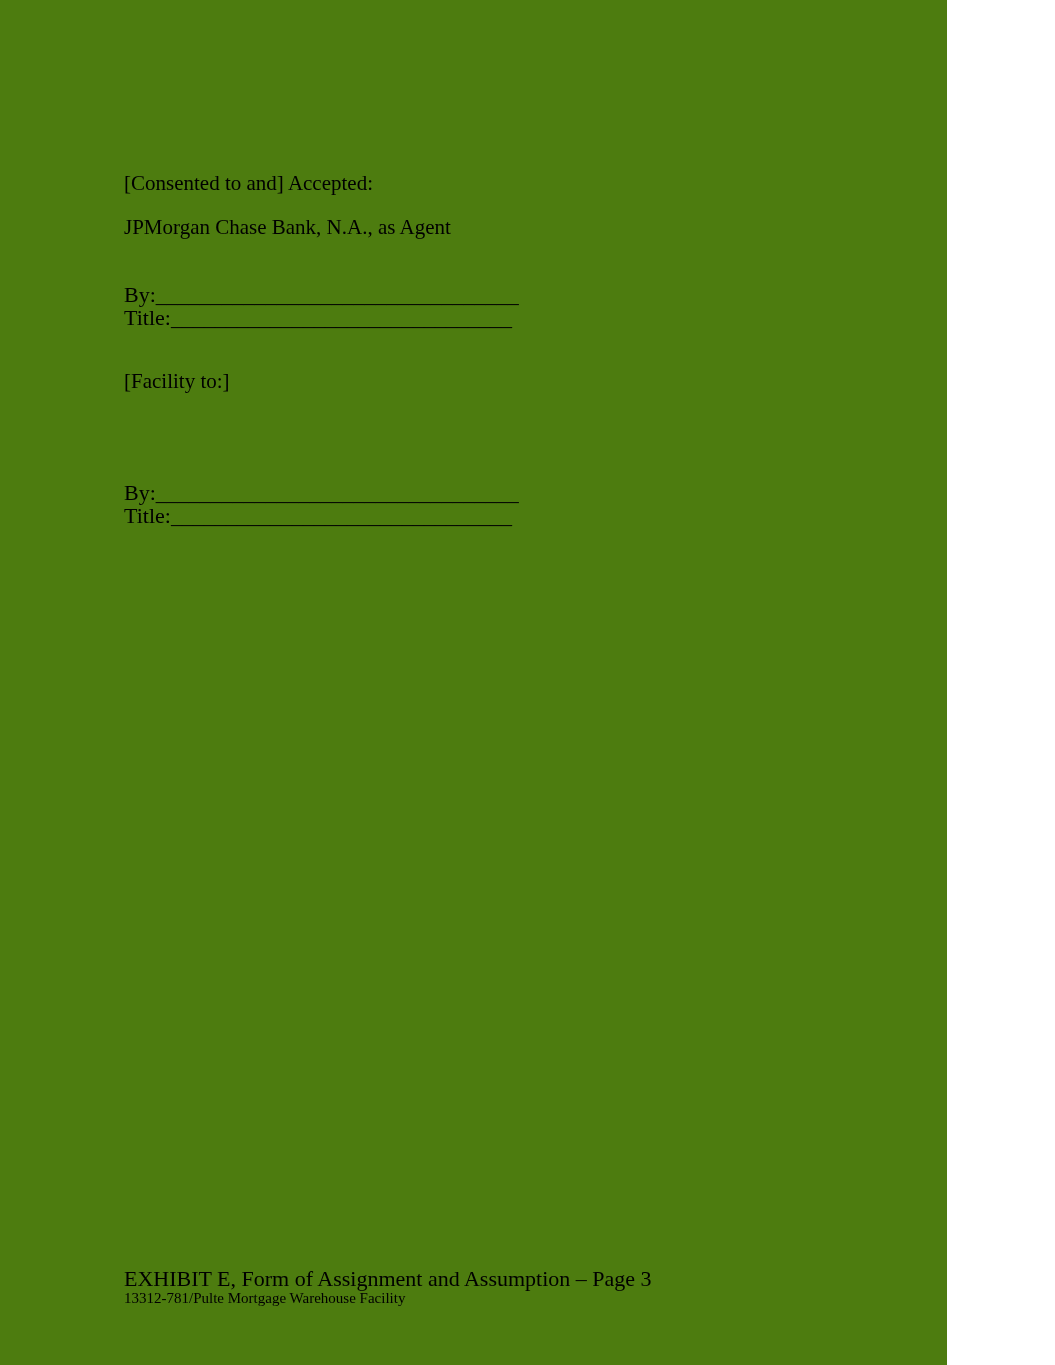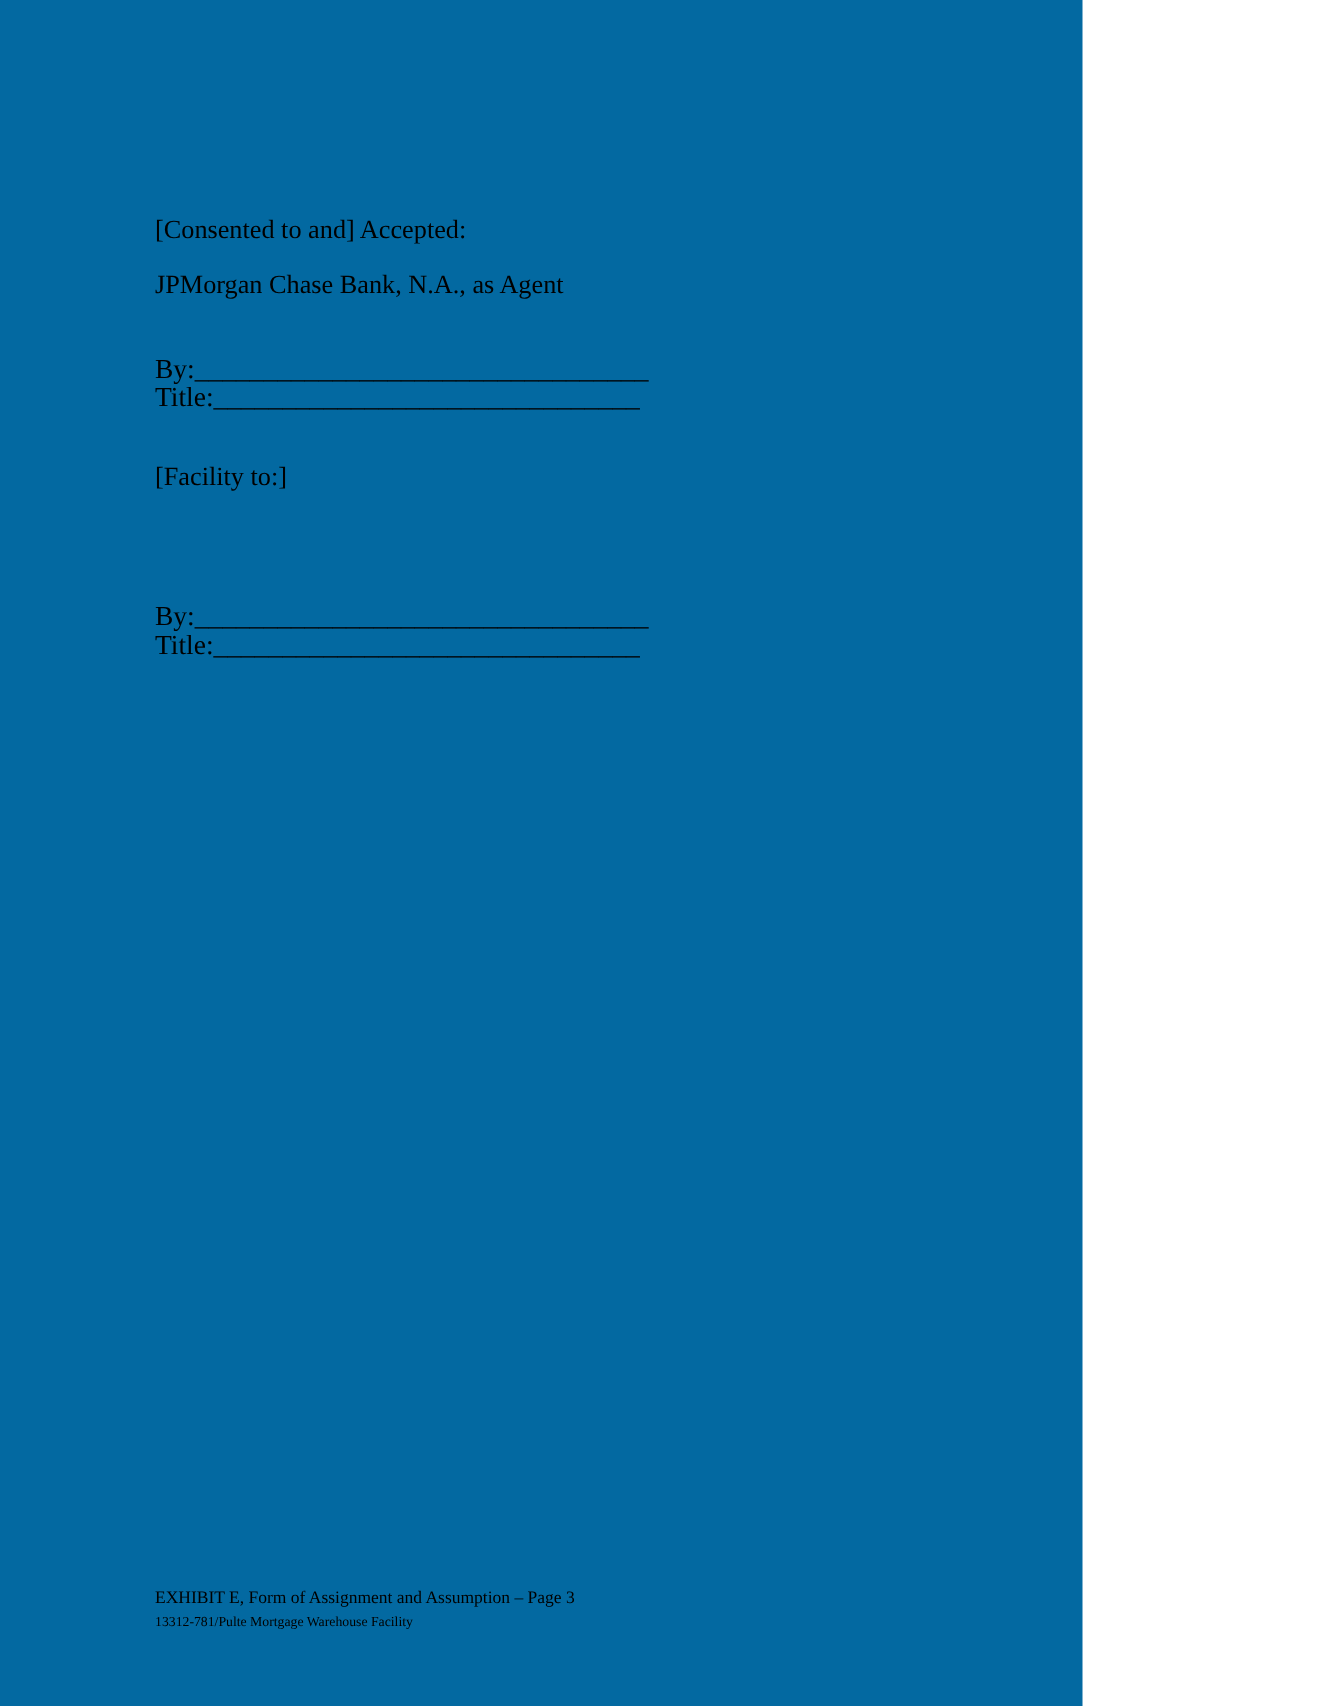--- a/index.html
+++ b/index.html
@@ -2,23 +2,23 @@
 <html><head>
 <meta charset="utf-8">
 <style>
   html, body {
     margin: 0;
     padding: 0;
     background: #ffffff;
   }
   .page {
     position: relative;
-    width: 866px;
+    width: 947px;
     height: 1365px;
-    background: #0369a1;
+    background: #4d7c0f;
     color: #000000;
     font-family: "Liberation Serif", "DejaVu Serif", serif;
     overflow: hidden;
   }
   .doc-line {
     position: absolute;
     left: 124px;
     font-size: 21px;
     line-height: 23px;
     white-space: pre;
@@ -27,29 +27,29 @@
     position: absolute;
     left: 124px;
     font-size: 22px;
     line-height: 23px;
     white-space: pre;
   }
   .footer-main {
     position: absolute;
     left: 124px;
     top: 1268px;
-    font-size: 14px;
+    font-size: 22px;
     line-height: 22px;
     white-space: pre;
   }
   .footer-sub {
     position: absolute;
     left: 124px;
     top: 1290px;
-    font-size: 11px;
+    font-size: 15px;
     line-height: 16px;
     white-space: pre;
   }
 </style>
 </head>
 <body>
 
 <div class="page">
 
   <div class="doc-line" style="top:172px">[Consented to and] Accepted:</div>

